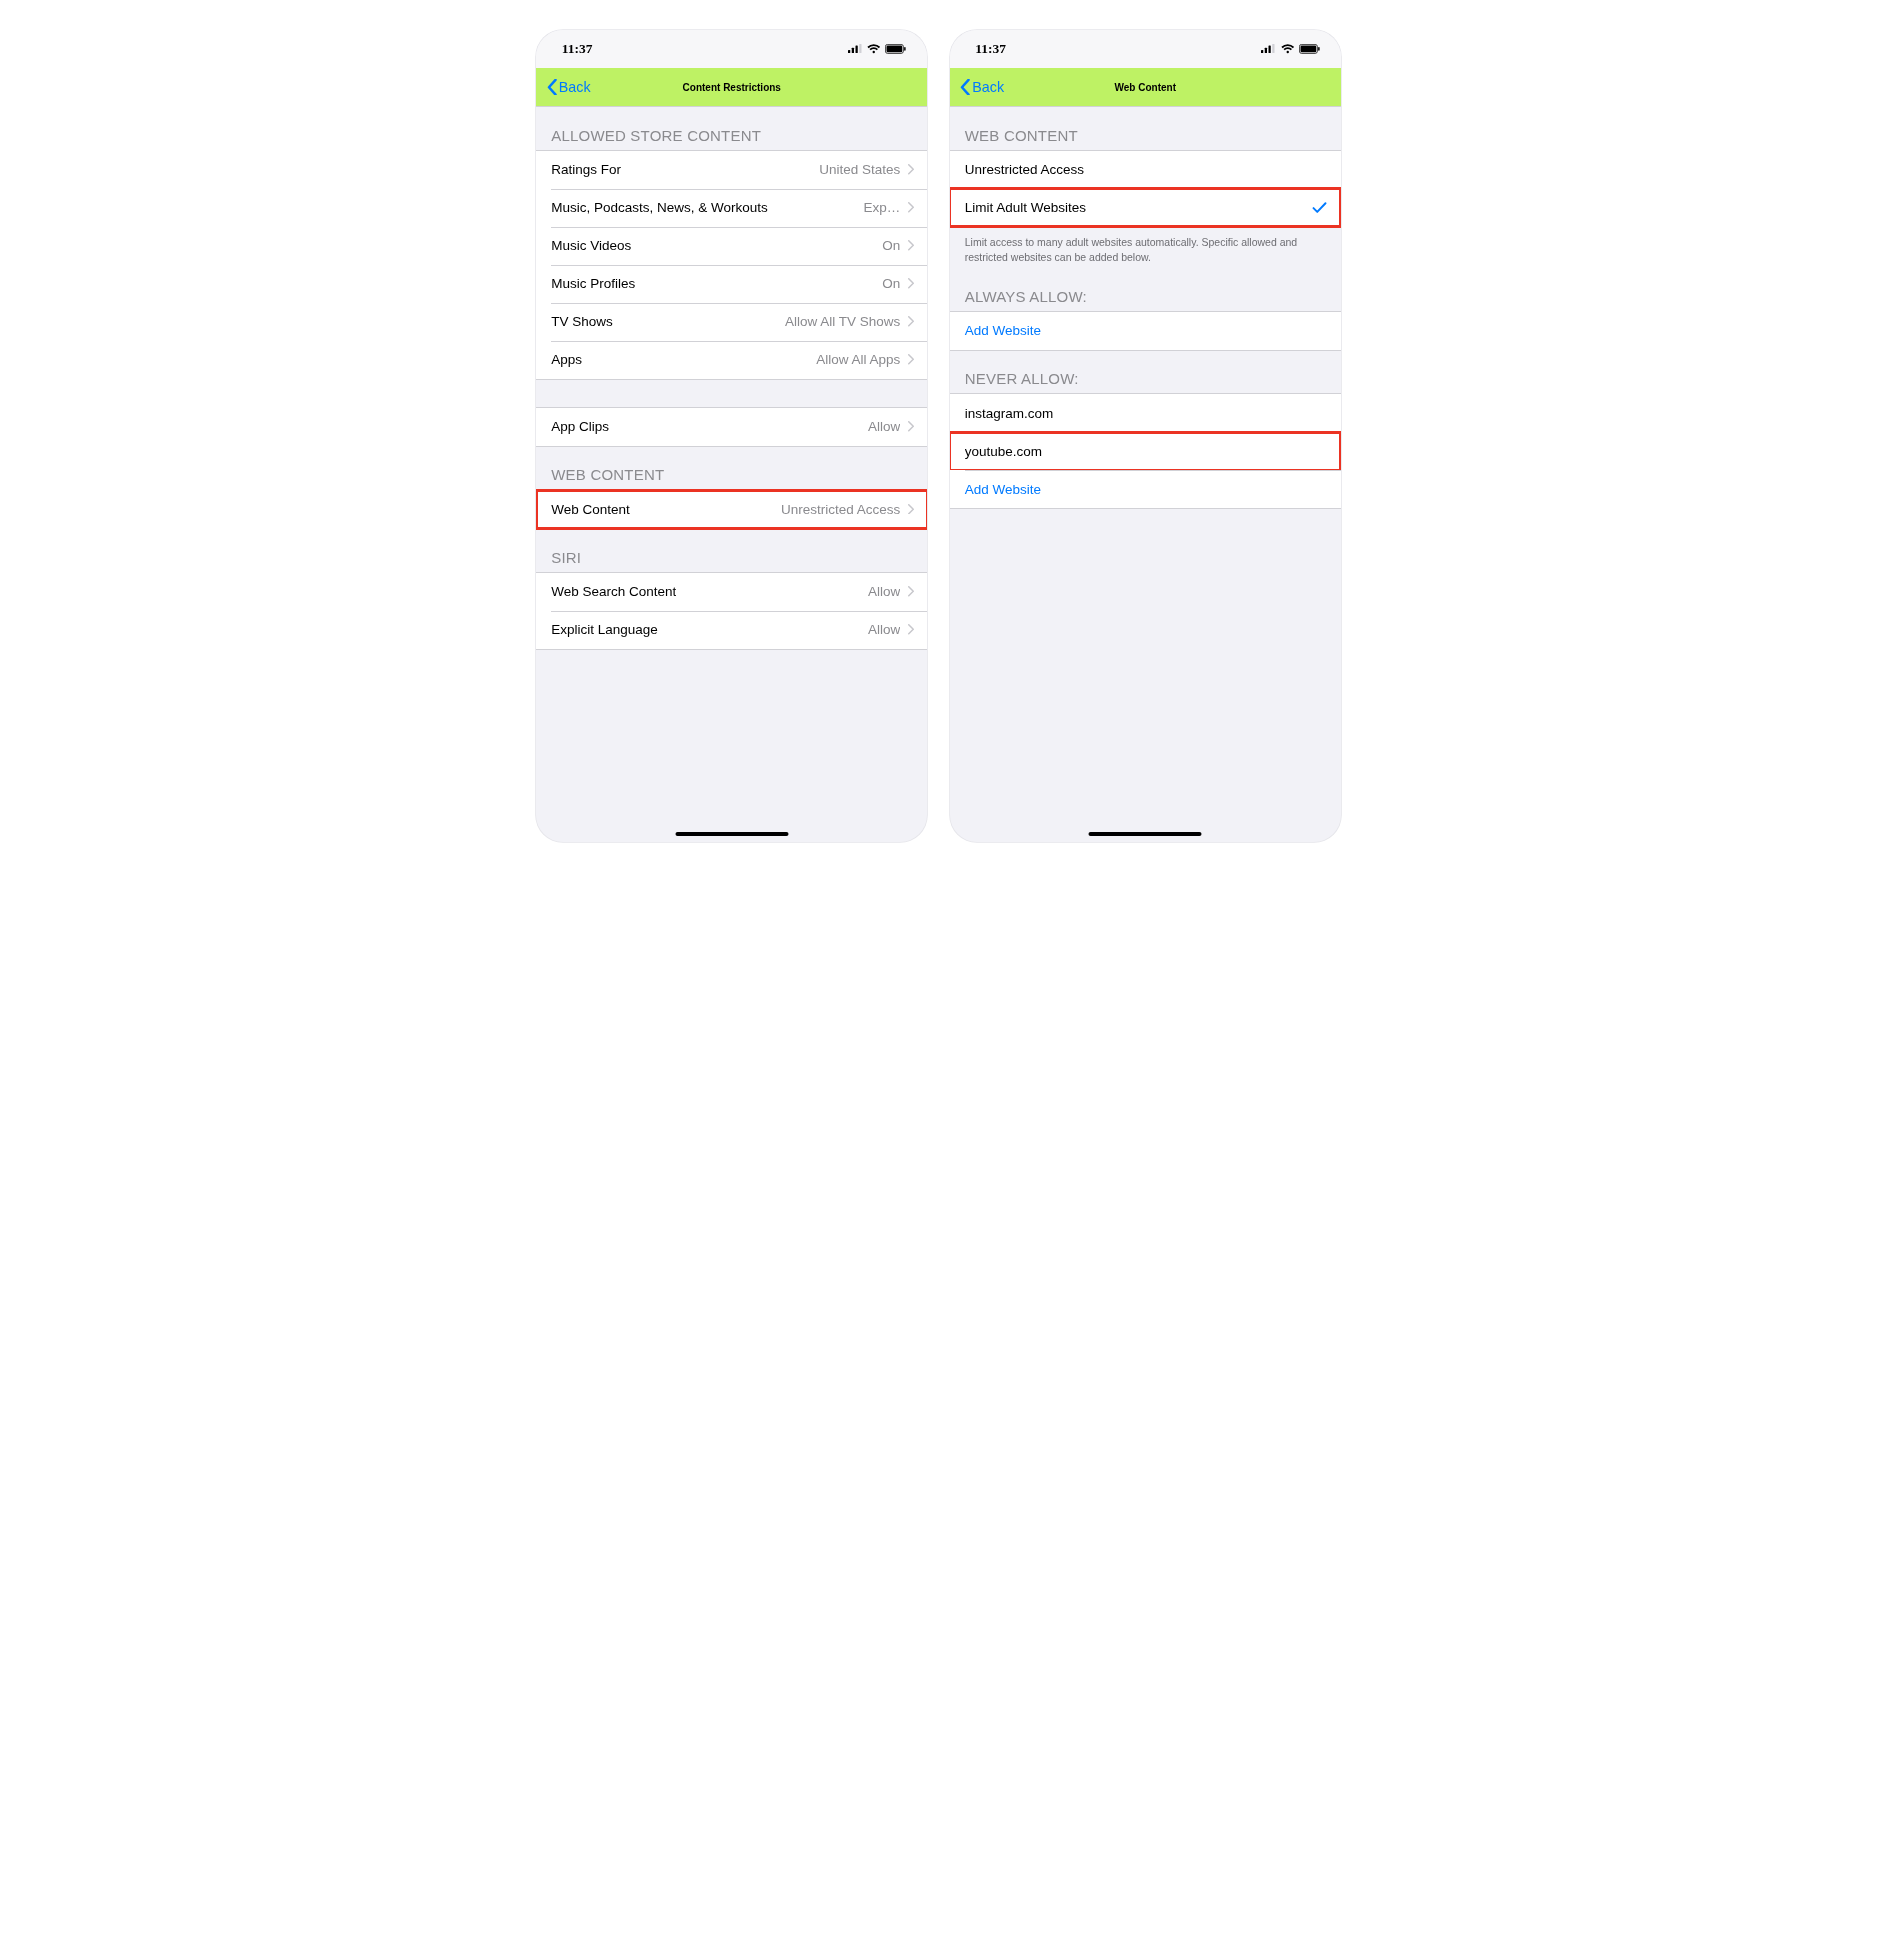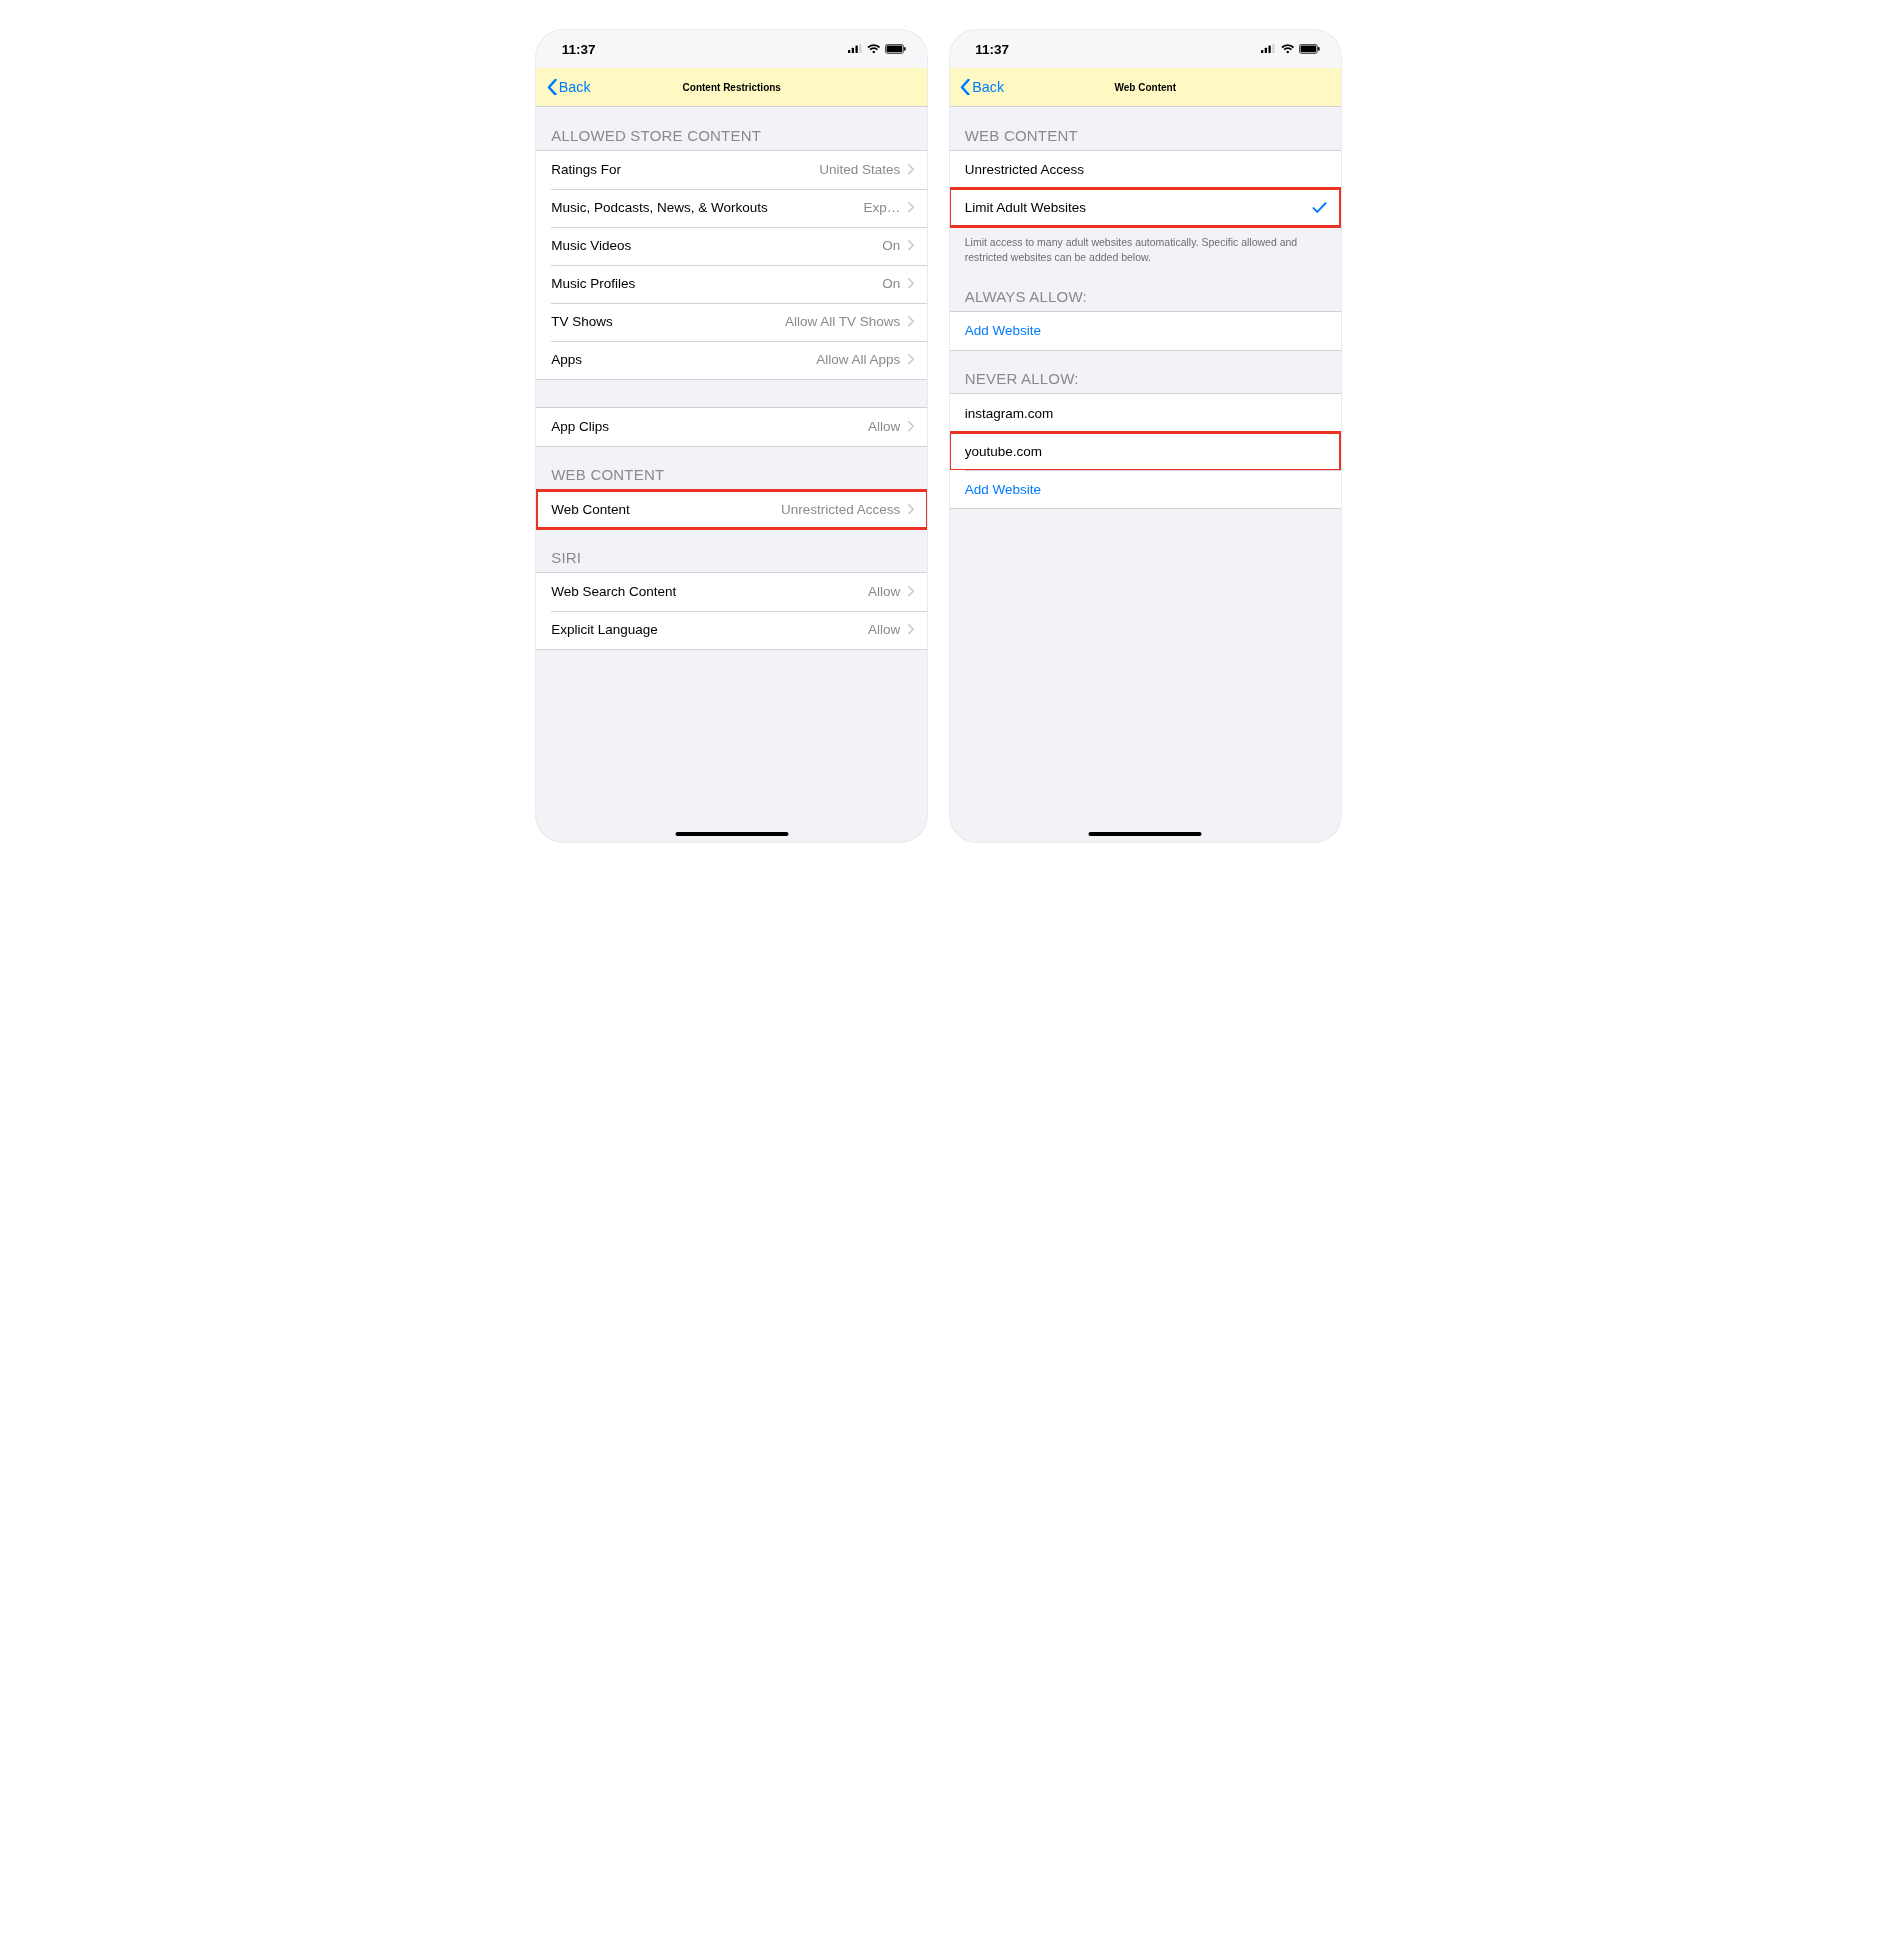--- a/index.html
+++ b/index.html
@@ -37,27 +37,28 @@
   
   .status-bar {
     height: 38px;
     display: flex;
     align-items: center;
     justify-content: space-between;
     padding: 0 21px 0 25.5px;
     font-size: 13.5px;
     font-weight: 600;
     background: #f7f7f9;
+    font-family: Liberation Serif, serif;
   }
   .status-icons { display:flex; align-items:center; gap:4.5px; }
   .status-icons svg { display:block; }
   
   .nav-bar {
     height: 39px;
-    background: #fef9c3;
+    background: #bef264;
     border-bottom: 0.8px solid var(--ios-separator);
     display: grid;
     grid-template-columns: 1fr auto 1fr;
     align-items: center;
     padding: 0 6px;
   }
   .nav-back {
     display: flex;
     align-items: center;
     color: var(--ios-blue);

